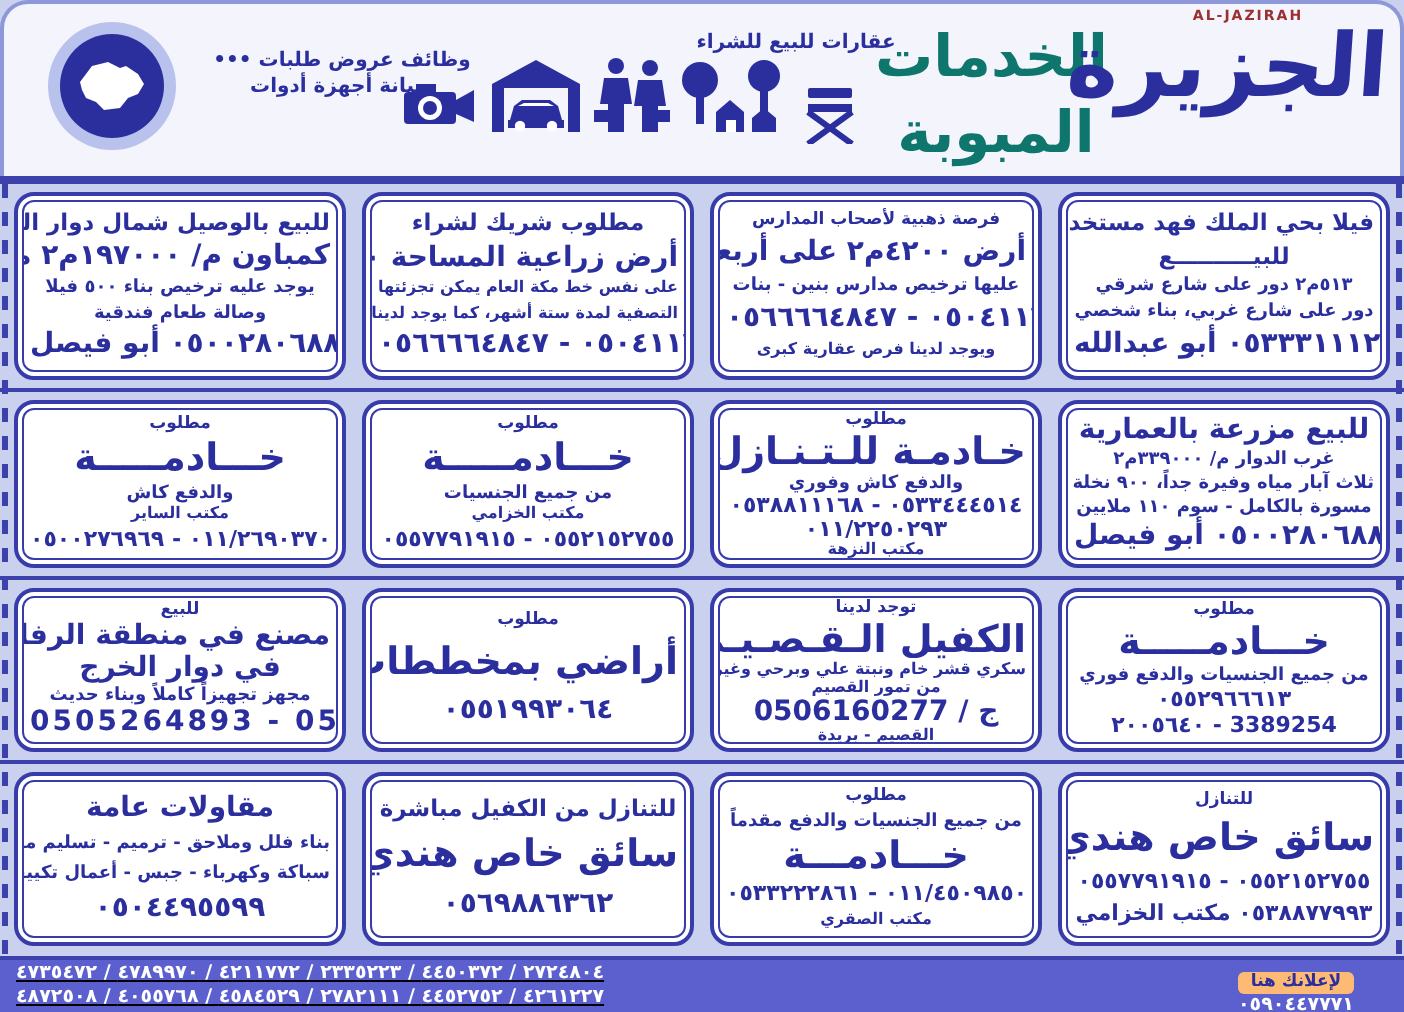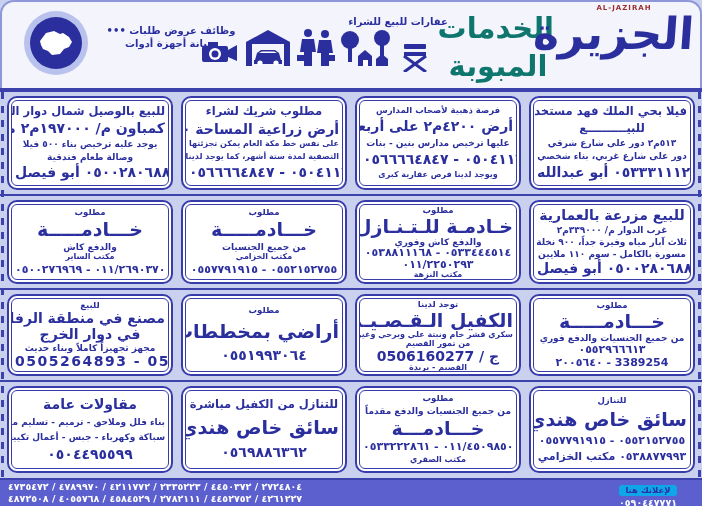--- a/index.html
+++ b/index.html
@@ -47,25 +47,25 @@
   .b{font-size:19px;}
   .b2{font-size:14px;}
   .s{font-size:9px;}
   .n{font-size:8px;}
   .p{font-size:14px;letter-spacing:1.5px;}
   .p2{font-size:11px;letter-spacing:1.2px;}
   .ltr{direction:ltr;}
 
   
   footer{position:absolute;left:0;bottom:0;width:702px;height:28px;background:#5b60ce;
-         border-top:2px solid #3d41ab;box-sizing:border-box;display:flex;align-items:center;z-index:5;}
+         border-top:2px solid #3d41ab;box-sizing:border-box;display:flex;align-items:center;z-index:5;text-decoration:underline;}
   .footer-nums{flex:1;padding:0 8px;color:#fff;font-weight:bold;font-size:9.5px;line-height:1.25;
          letter-spacing:2px;direction:ltr;white-space:nowrap;}
   .footer-right{width:108px;text-align:center;direction:rtl;padding-left:6px;}
-  .ad-here{display:inline-block;background:#0ea5e9;color:#2b2f9e;font-size:8.5px;font-weight:bold;
+  .ad-here{display:inline-block;background:#fdba74;color:#2b2f9e;font-size:8.5px;font-weight:bold;
          padding:0 6px;border-radius:3px;line-height:11px;}
   .mobile{color:#fff;font-size:9.5px;font-weight:bold;letter-spacing:1px;direction:ltr;}
   svg{display:block;}
 </style>
 </head>
 <body>
 
 <div class="page">
 
   <header>

